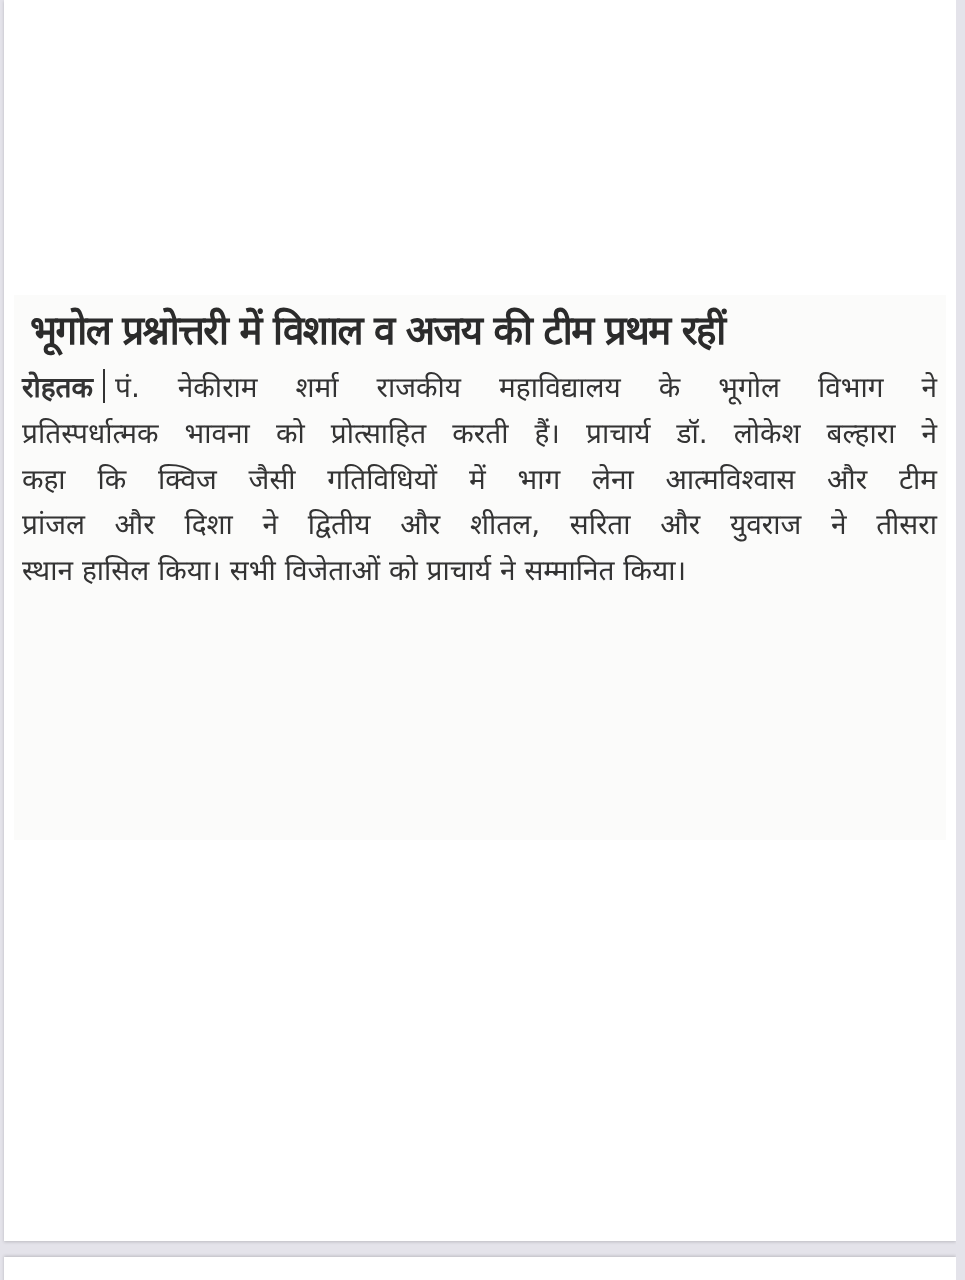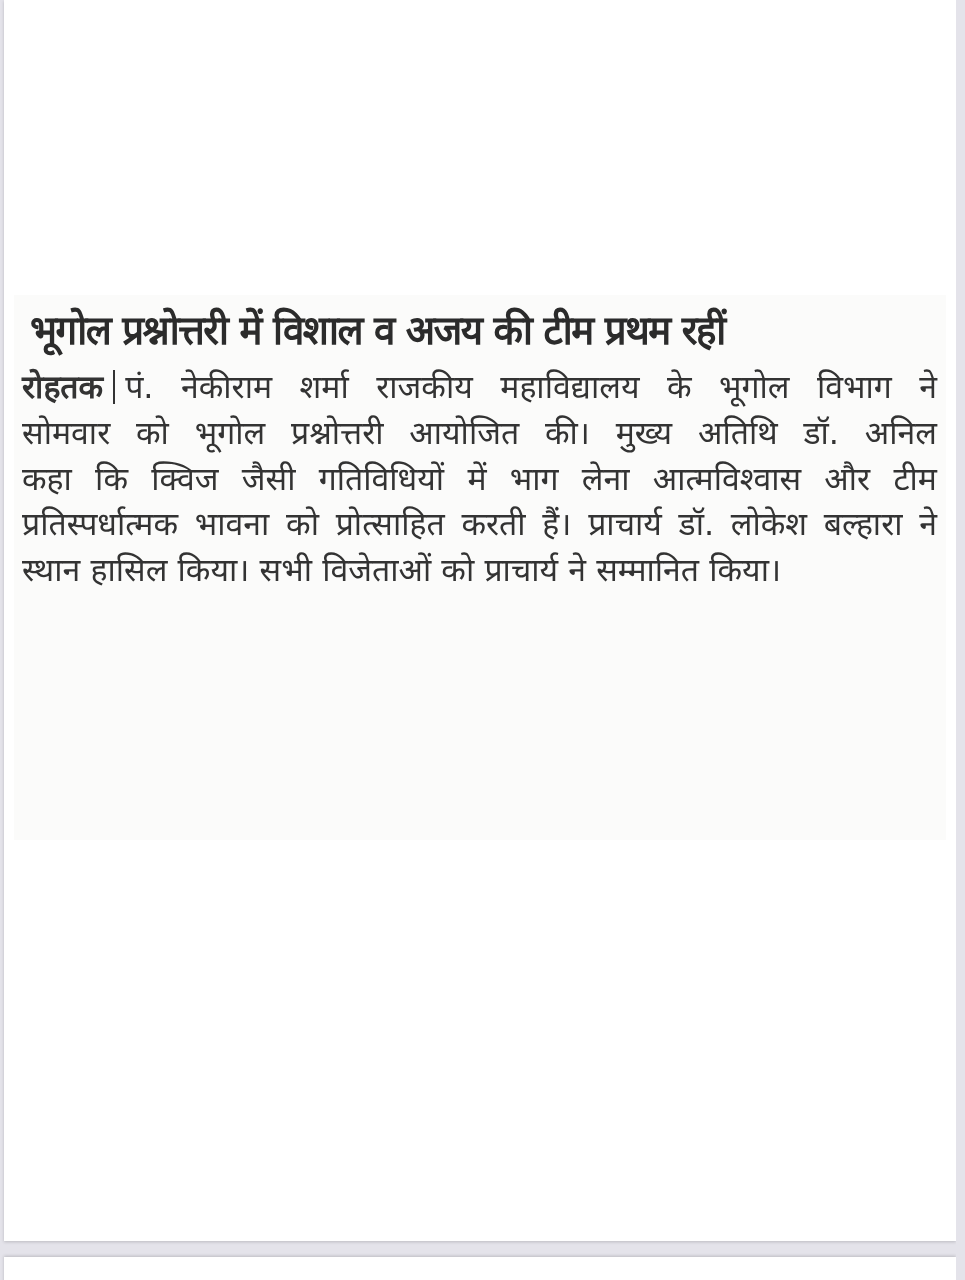--- a/index.html
+++ b/index.html
@@ -58,21 +58,21 @@
     white-space: nowrap;
     transform: scaleX(0.96);
     transform-origin: left center;
   }
   .body-text {
     position: absolute;
     left: 22px;
     top: 365px;
     width: 915px;
     font-family: "DejaVu Sans", sans-serif;
-    font-size: 32px;
+    font-size: 28px;
     line-height: 45.8px;
     color: #333333;
     text-align: justify;
     text-align-last: left;
   }
   .body-text .dateline {
     font-weight: bold;
   }
   .body-text .sep {
     display: inline-block;
@@ -99,17 +99,17 @@
 <div class="page"></div>
 <div class="page-next"></div>
 <div class="right-edge"></div>
 
 <div class="clipping"></div>
 
 <div class="headline">भूगोल प्रश्नोत्तरी में विशाल व अजय की टीम प्रथम रहीं</div>
 
 <div class="body-text">
   <span class="line"><span class="dateline">रोहतक</span><span class="sep"></span><span>पं. नेकीराम शर्मा राजकीय महाविद्यालय के भूगोल विभाग ने</span></span>
-  <span class="line">सोमवार को भूगोल प्रश्नोत्तरी आयोजित की। मुख्य अतिथि डॉ. अनिल</span>
+  <span class="line">प्रतिस्पर्धात्मक भावना को प्रोत्साहित करती हैं। प्राचार्य डॉ. लोकेश बल्हारा ने</span>
   <span class="line">कहा कि क्विज जैसी गतिविधियों में भाग लेना आत्मविश्वास और टीम</span>
-  <span class="line">प्रतिस्पर्धात्मक भावना को प्रोत्साहित करती हैं। प्राचार्य डॉ. लोकेश बल्हारा ने</span>
+  <span class="line">प्रांजल और दिशा ने द्वितीय और शीतल, सरिता और युवराज ने तीसरा</span>
   <span class="line last">स्थान हासिल किया। सभी विजेताओं को प्राचार्य ने सम्मानित किया।</span>
 </div>
 
 </body></html>

